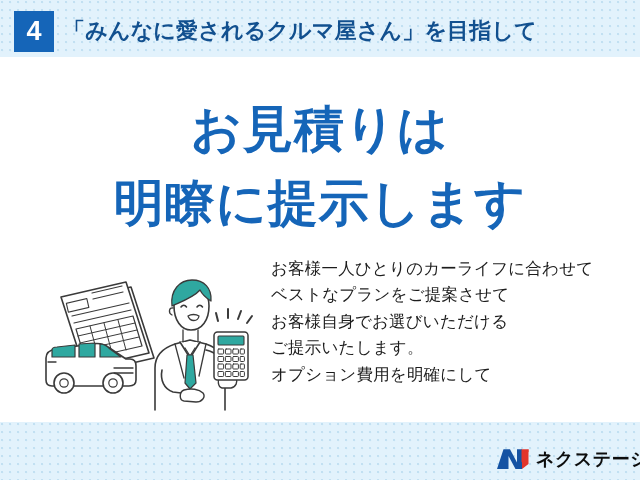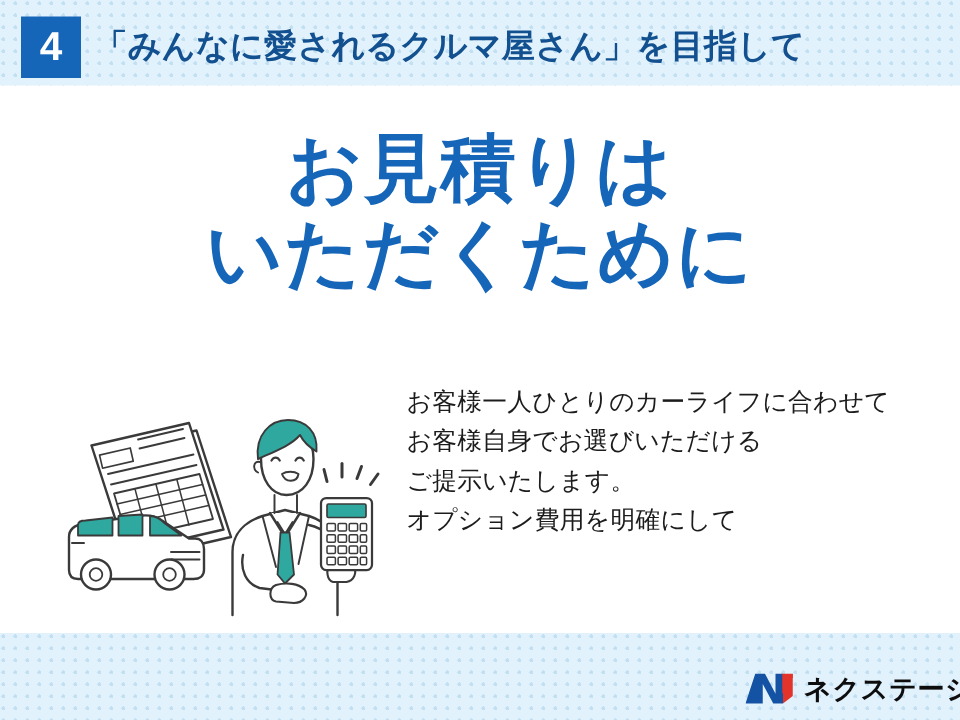--- a/index.html
+++ b/index.html
@@ -80,20 +80,21 @@
     text-align: center;
     color: #1565b8;
     font-weight: bold;
     font-size: 50px;
     line-height: 57px;
     letter-spacing: 1px;
   }
   #headline .hl-line {
     display: block;
     white-space: nowrap;
+    margin-top: 17px;
   }
 
   
   #body-copy {
     position: absolute;
     left: 271px;
     top: 255px;
     width: 360px;
     color: #1c1c1c;
     font-size: 16.5px;
@@ -149,25 +150,26 @@
 <div id="banner">
 
   <div id="header-band" class="dot-band"></div>
 
   <div id="number-badge">4</div>
 
   <div id="header-title">「みんなに愛されるクルマ屋さん」を目指して</div>
 
   <div id="headline">
     <span class="hl-line">お見積りは</span>
-    <span class="hl-line">いただくために</span>
+    <span class="hl-line">明瞭に提示します</span>
   </div>
 
   <div id="body-copy">
     <span class="copy-line">お客様一人ひとりのカーライフに合わせて</span>
+    <span class="copy-line">ベストなプランをご提案させて</span>
     <span class="copy-line">お客様自身でお選びいただける</span>
     <span class="copy-line">ご提示いたします。</span>
     <span class="copy-line">オプション費用を明確にして</span>
   </div>
 
   <div id="illustration">
     <svg viewBox="0 0 230 160" xmlns="http://www.w3.org/2000/svg">
       <g fill="none" stroke="#3a3a3a" stroke-width="1.6" stroke-linejoin="round" stroke-linecap="round">
 
         <g>

